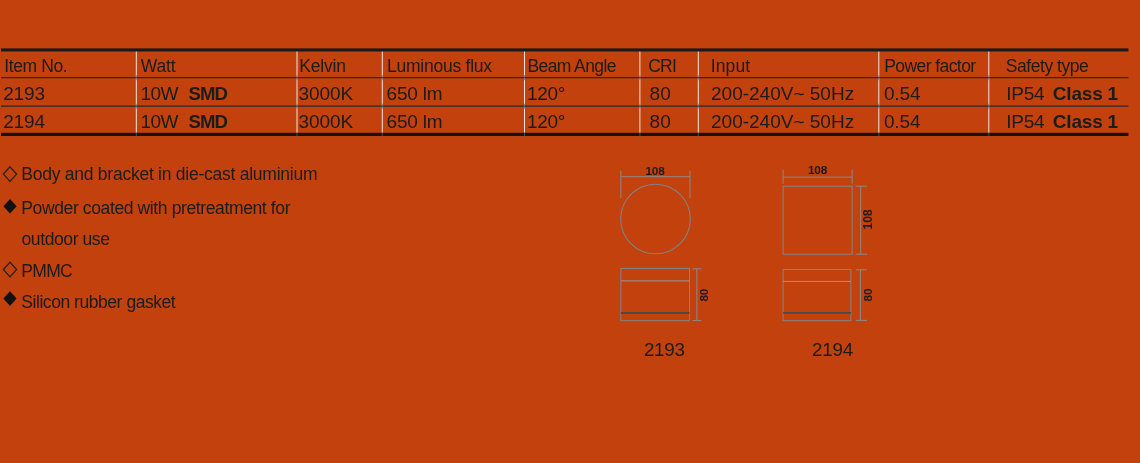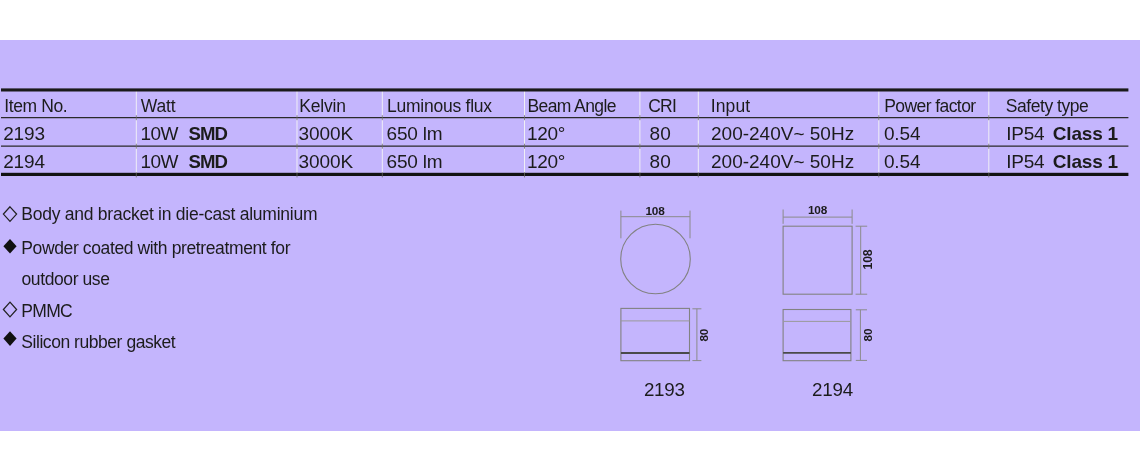--- a/index.html
+++ b/index.html
@@ -1,16 +1,16 @@
 <!DOCTYPE html>
 <html><head>
 <meta charset="utf-8">
 <style>
   html,body{margin:0;padding:0;background:#ffffff;}
-  #page{position:relative;width:1140px;height:391px;background:#c4b5fd;overflow:hidden;margin-top:40px;}
+  #page{position:relative;width:1140px;height:463px;background:#c2410c;overflow:hidden;}
   svg{transform:translateZ(0);}
   svg text{font-family:"Liberation Sans",sans-serif;fill:#1c1c1c;}
 </style>
 </head>
 <body>
 
 <div id="page">
 <svg width="1140" height="463" viewBox="0 0 1140 463" xmlns="http://www.w3.org/2000/svg">
 
 <g stroke="#f5f5f5" stroke-width="0.9">

